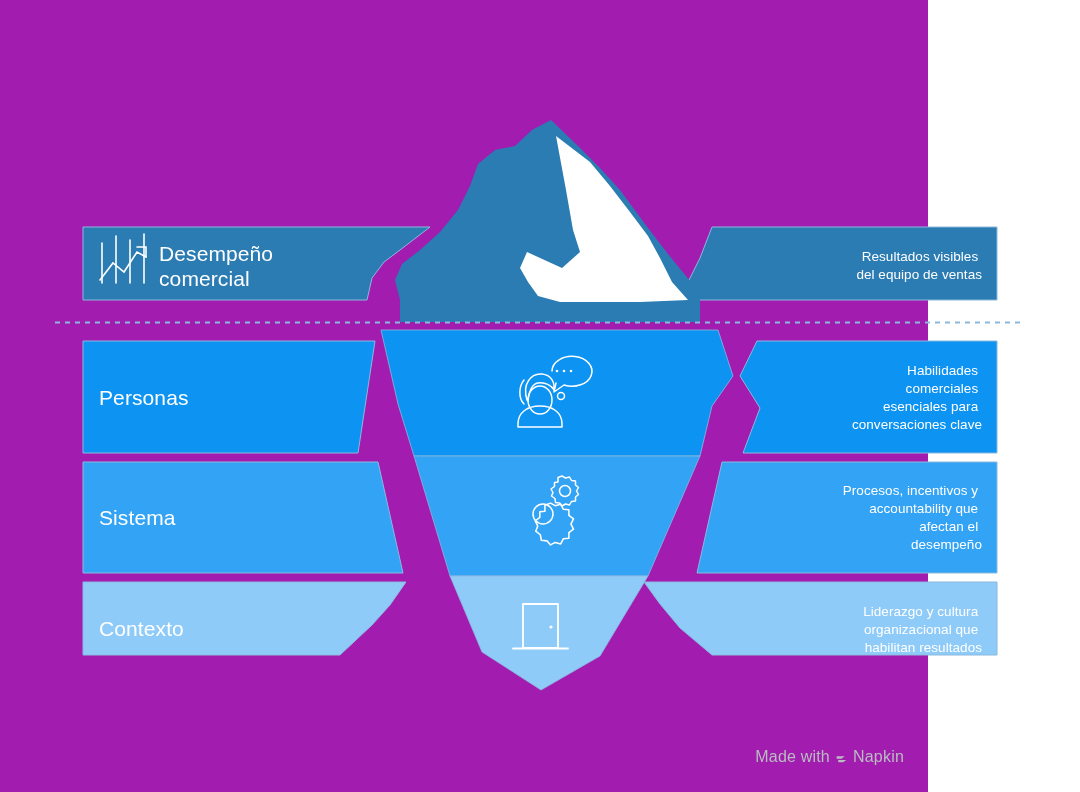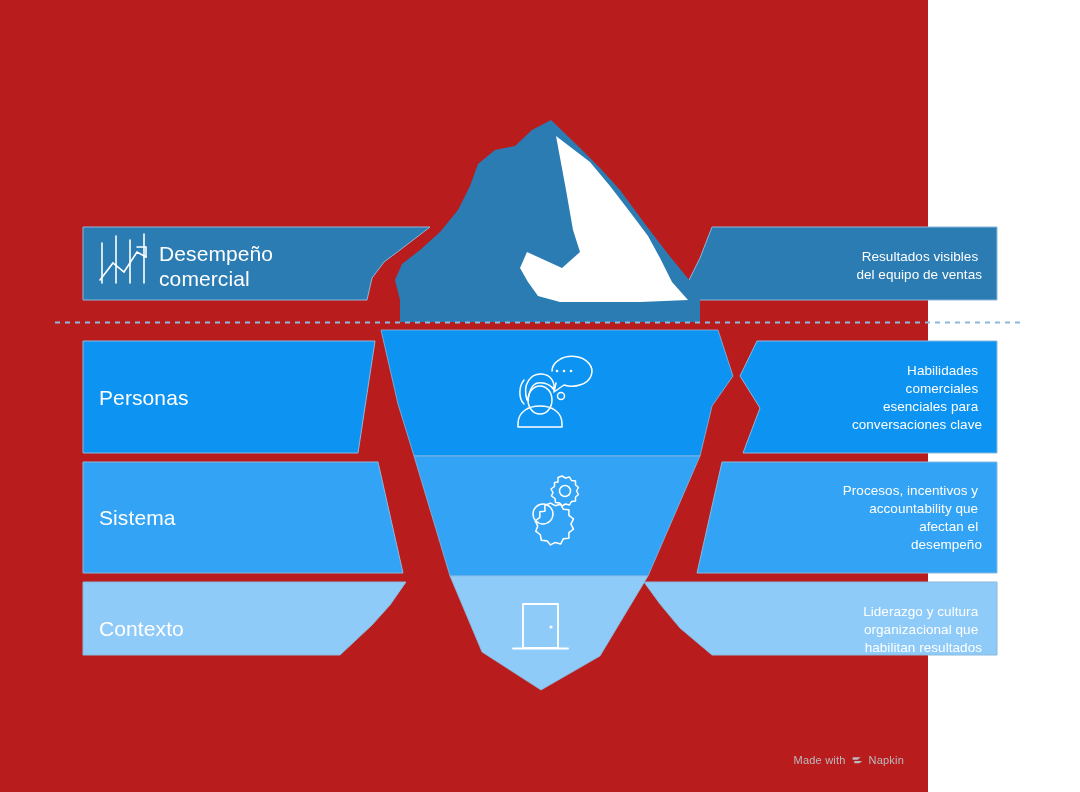--- a/index.html
+++ b/index.html
@@ -11,21 +11,21 @@
     width: 1080px;
     height: 792px;
     font-family: "Liberation Sans", sans-serif;
     overflow: hidden;
     position: relative;
   }
   #stage {
     position: relative;
     width: 928px;
     height: 792px;
-    background: #b91c1c;
+    background: #a21caf;
   }
   #diagram {
     position: absolute;
     left: 0;
     top: 0;
     width: 1080px;
     height: 792px;
     display: block;
   }
   .band-title {
@@ -37,21 +37,21 @@
   .band-desc {
     font-size: 13.5px;
     fill: #ffffff;
     font-family: "Liberation Sans", sans-serif;
     letter-spacing: 0.05px;
   }
   .watermark {
     position: absolute;
     right: 24px;
     bottom: 26px;
-    font-size: 11px;
+    font-size: 16px;
     color: #b9bcc0;
     font-family: "Liberation Sans", sans-serif;
     display: flex;
     align-items: center;
     gap: 5px;
     letter-spacing: 0.2px;
   }
   .watermark .np-logo {
     display: inline-block;
     width: 13px;

